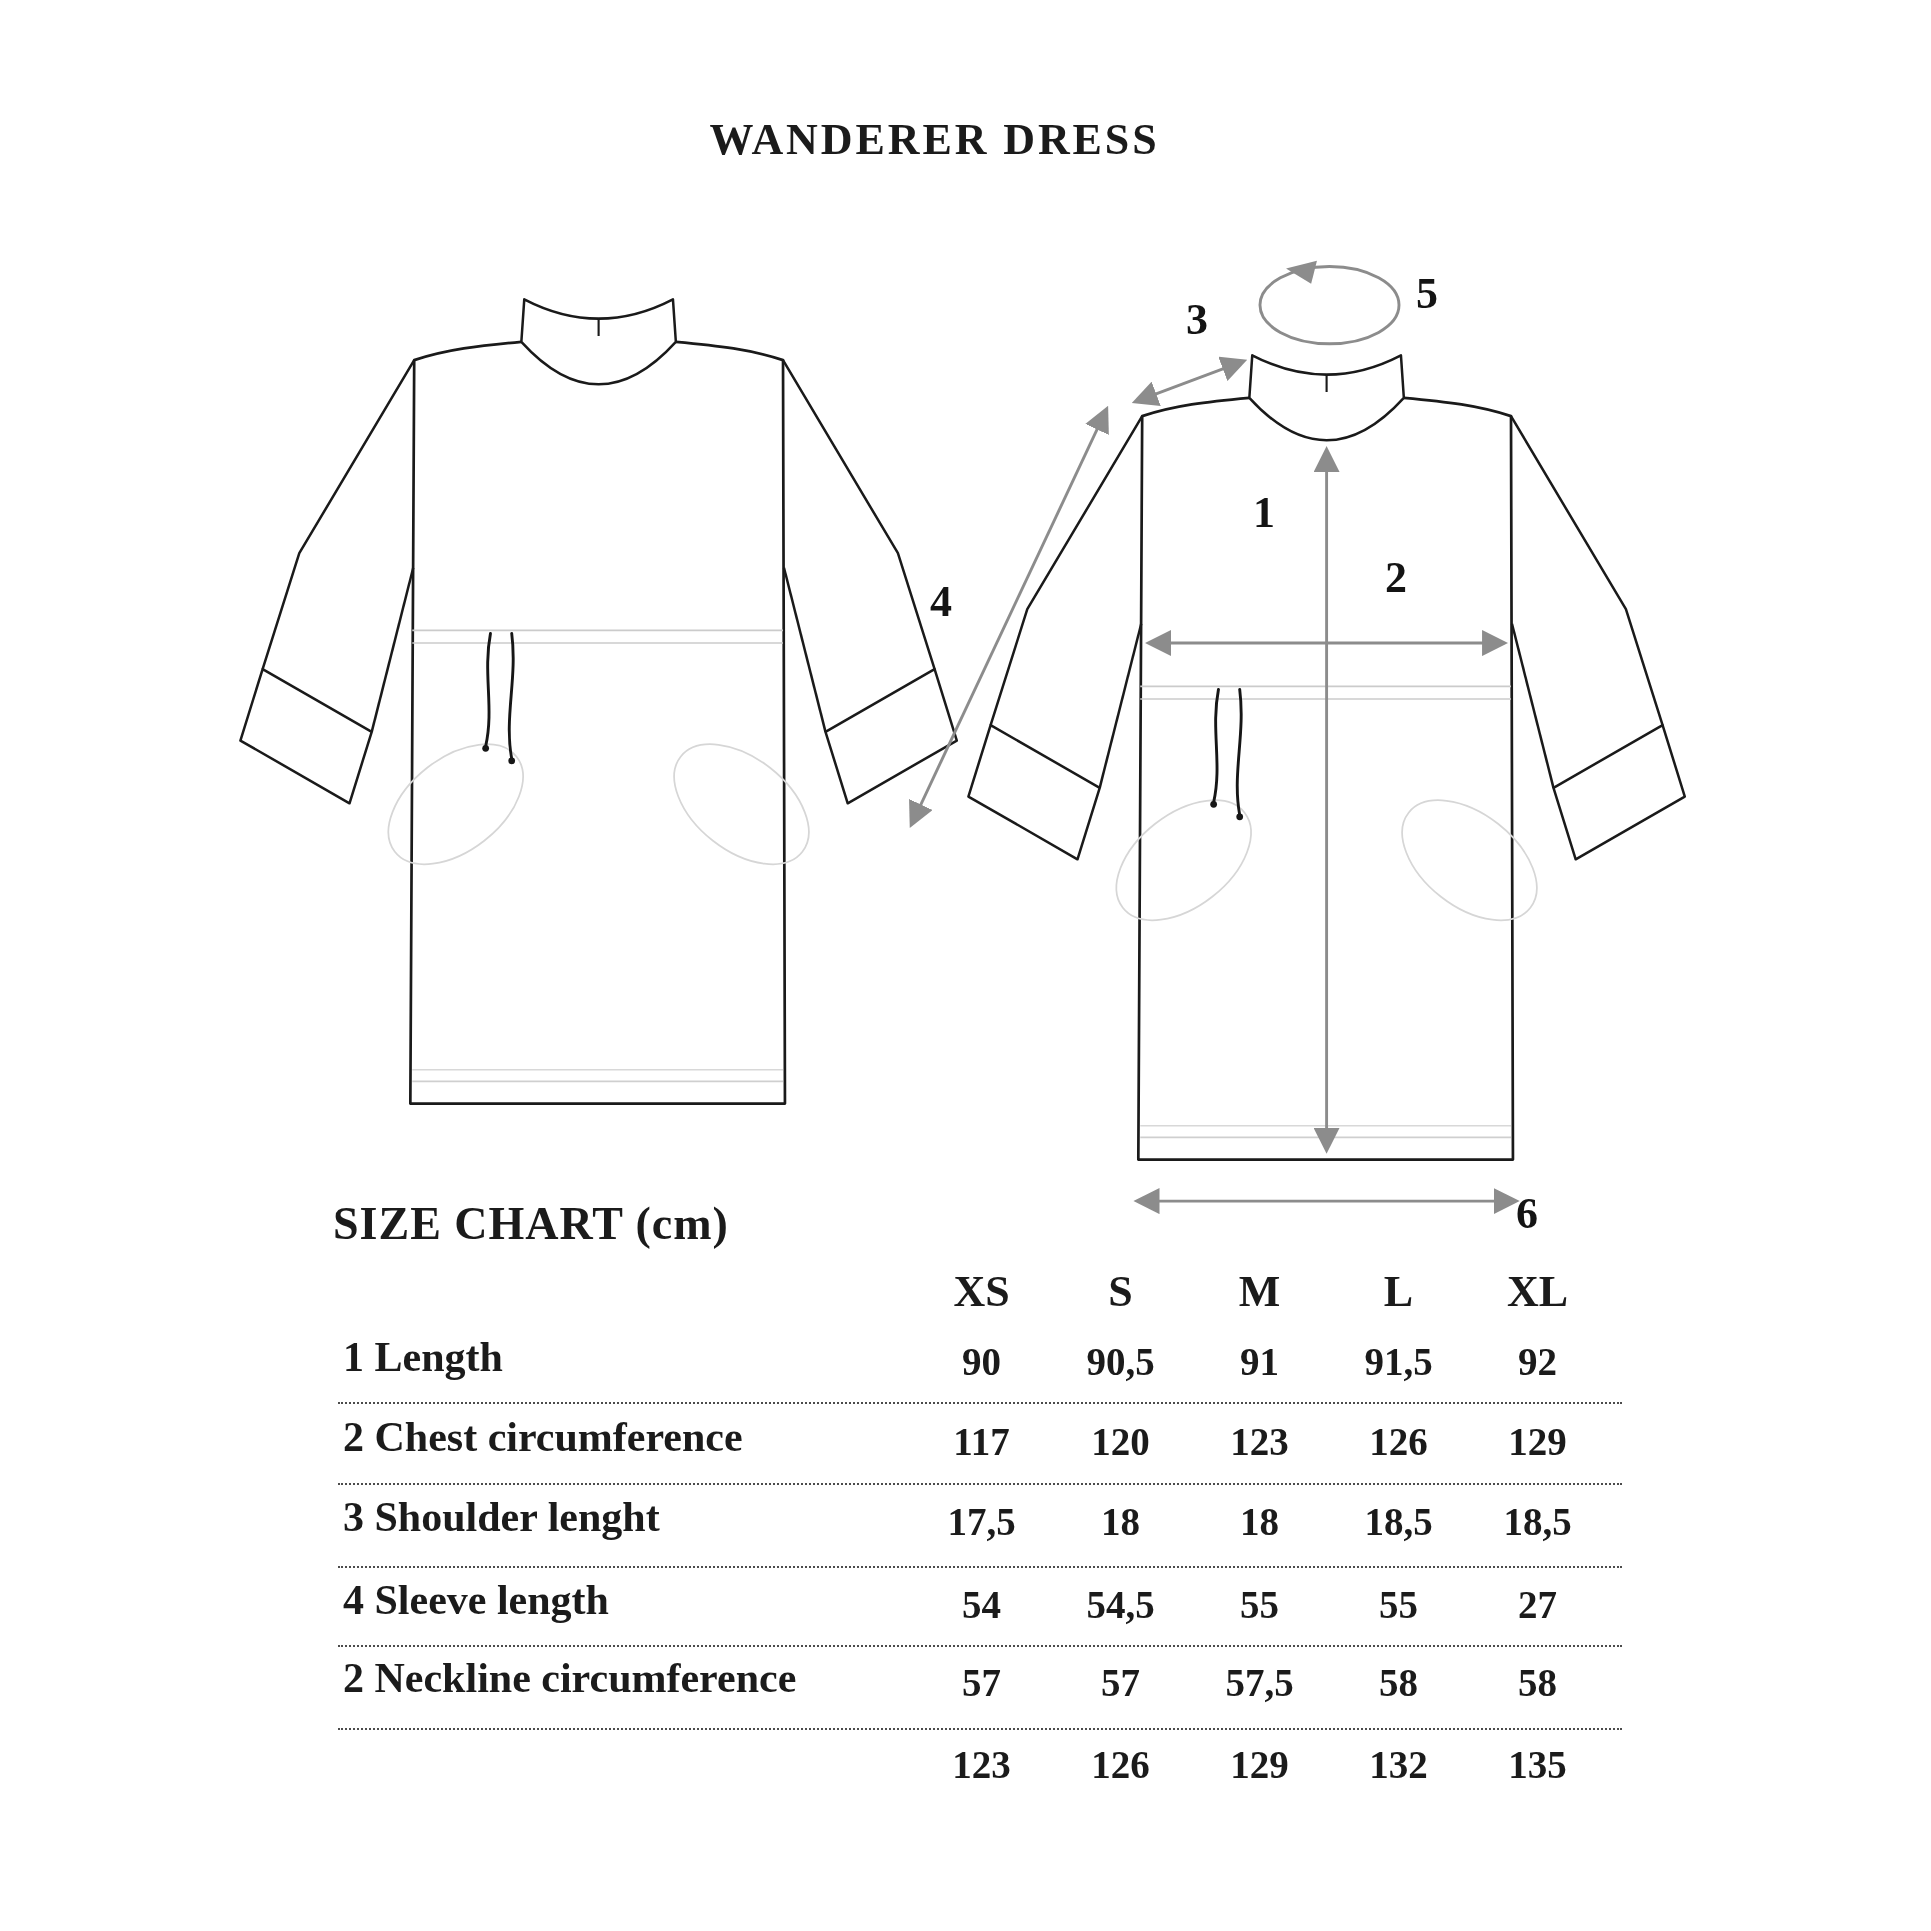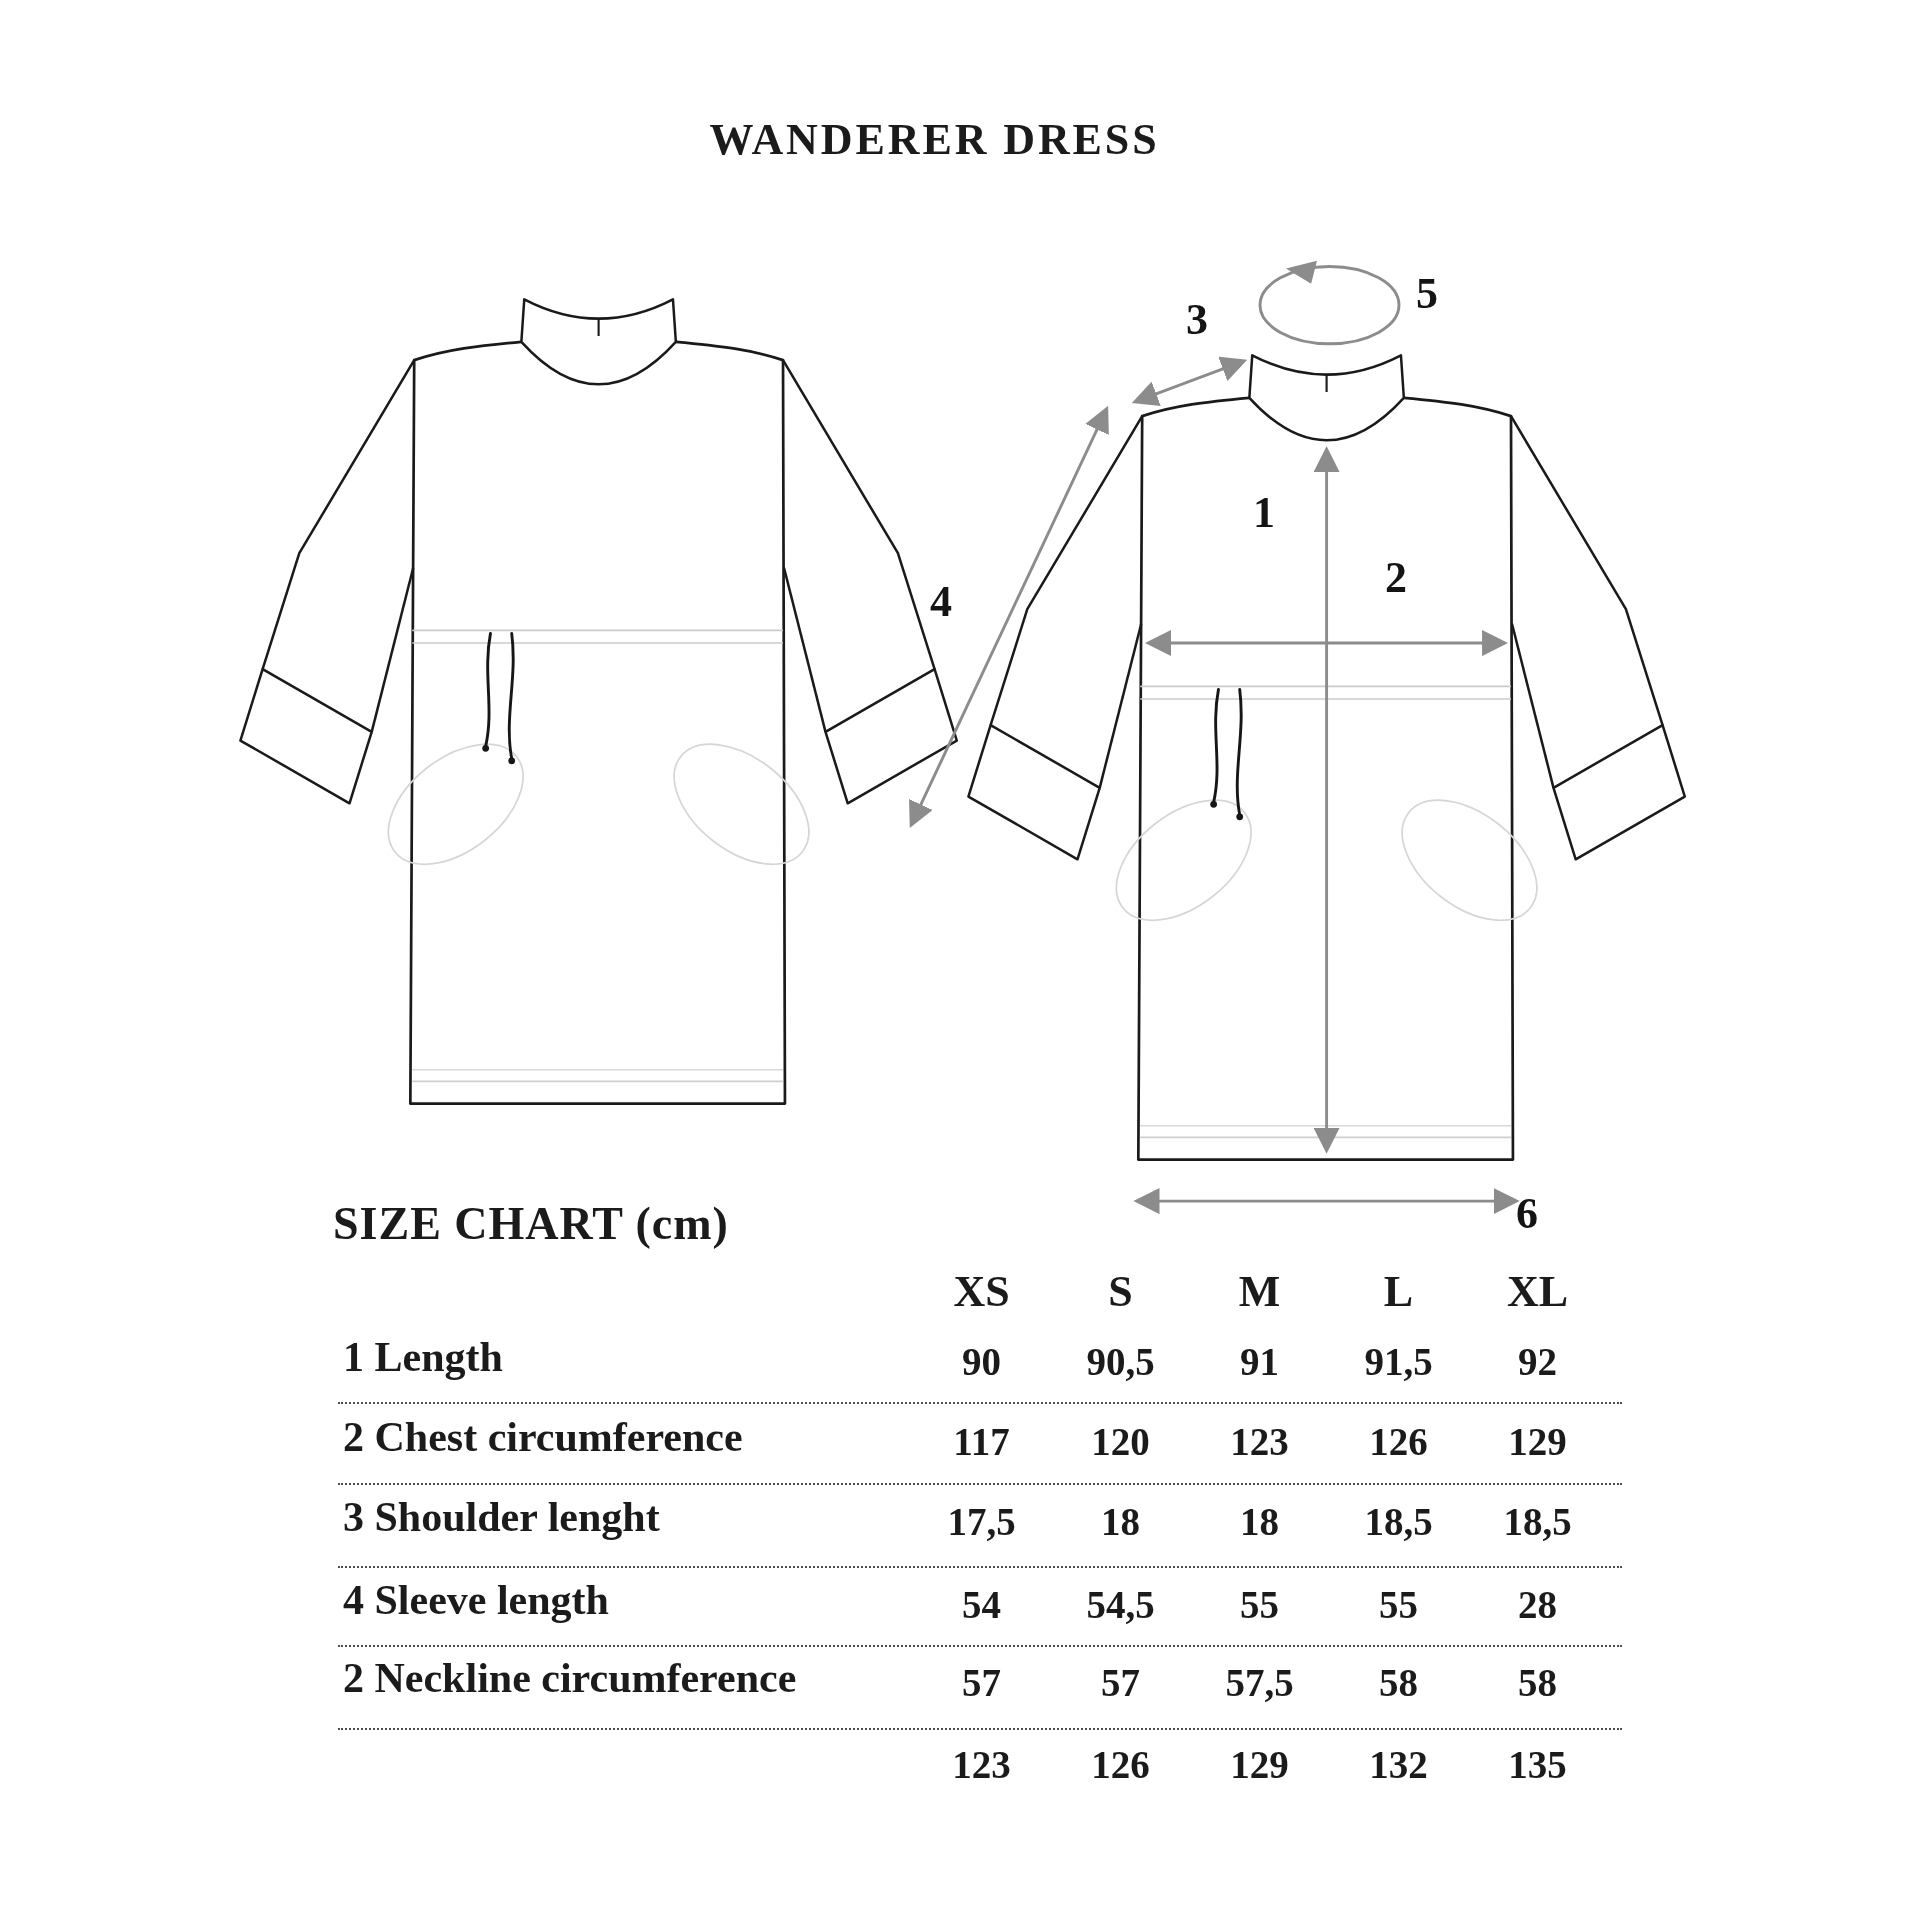--- a/index.html
+++ b/index.html
@@ -136,21 +136,21 @@
   </div>
   <div class="sep" style="top:1566px"></div>
 
   <div class="row" style="top:1576px">
     <div class="rlabel">4 Sleeve length</div>
     <div class="vals">
       <span>54</span>
       <span>54,5</span>
       <span>55</span>
       <span>55</span>
-      <span>28</span>
+      <span>27</span>
     </div>
   </div>
   <div class="sep" style="top:1645px"></div>
 
   <div class="row" style="top:1654px">
     <div class="rlabel">2 Neckline circumference</div>
     <div class="vals">
       <span>57</span>
       <span>57</span>
       <span>57,5</span>

